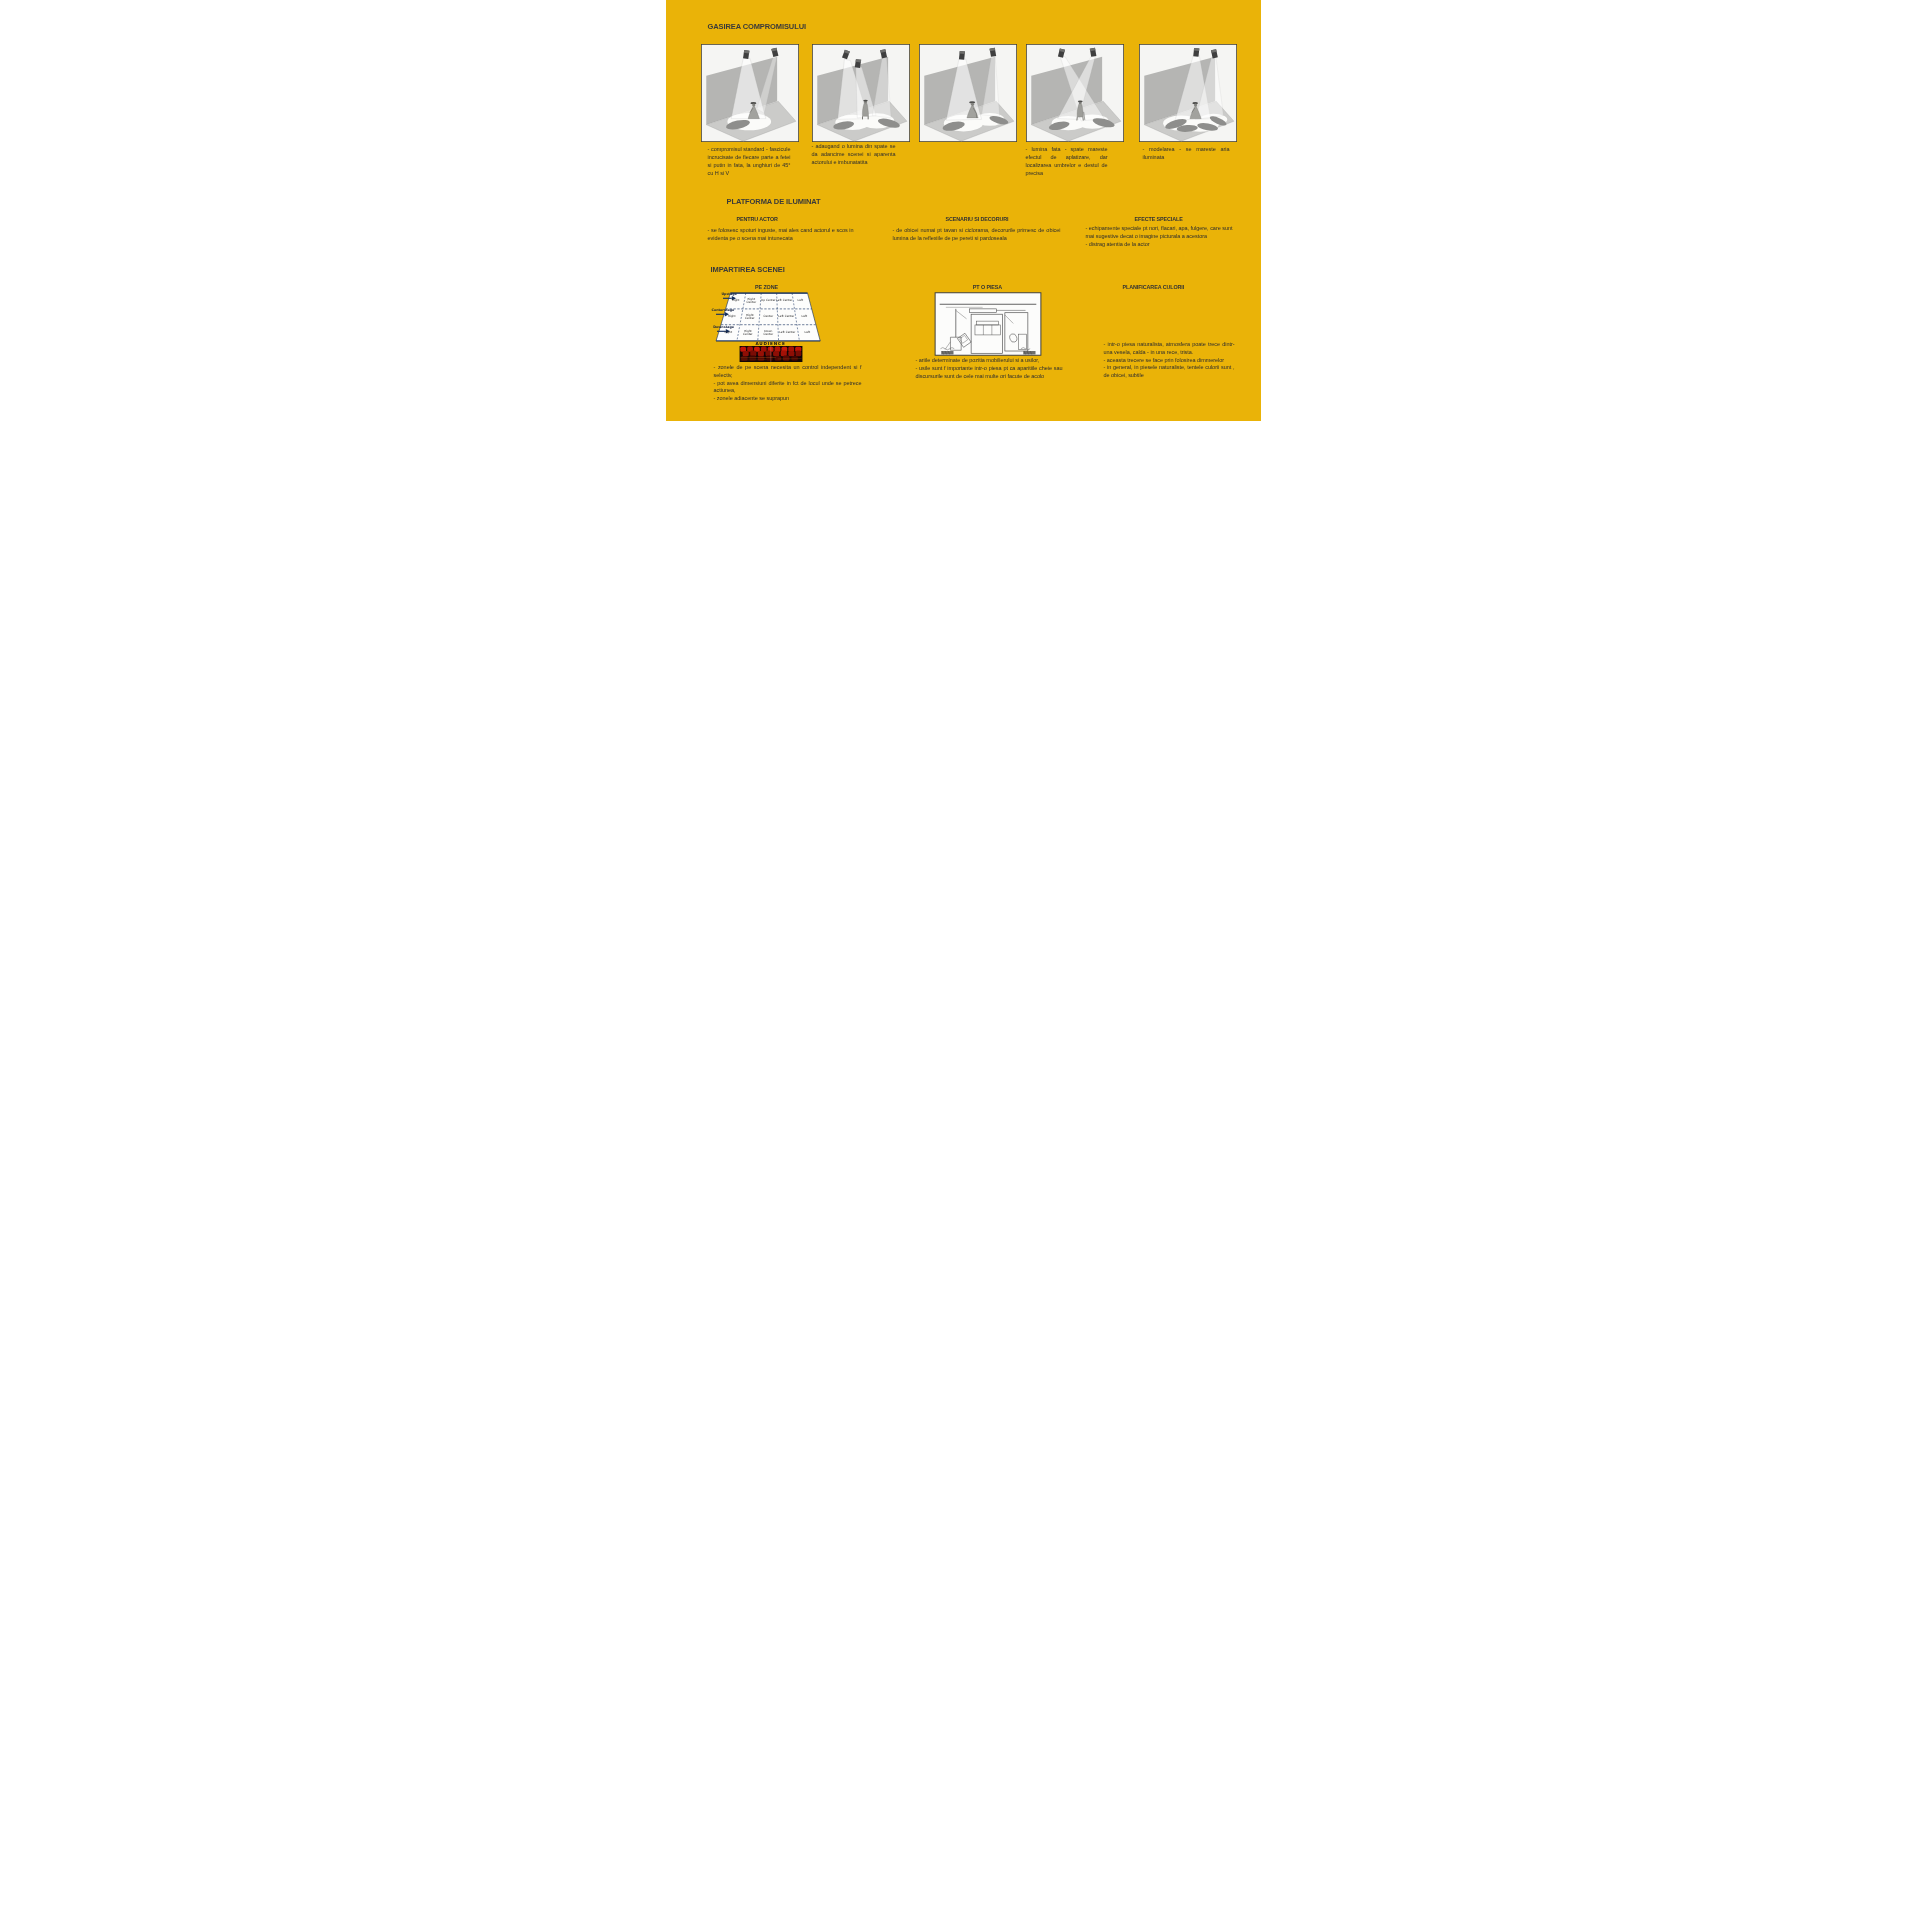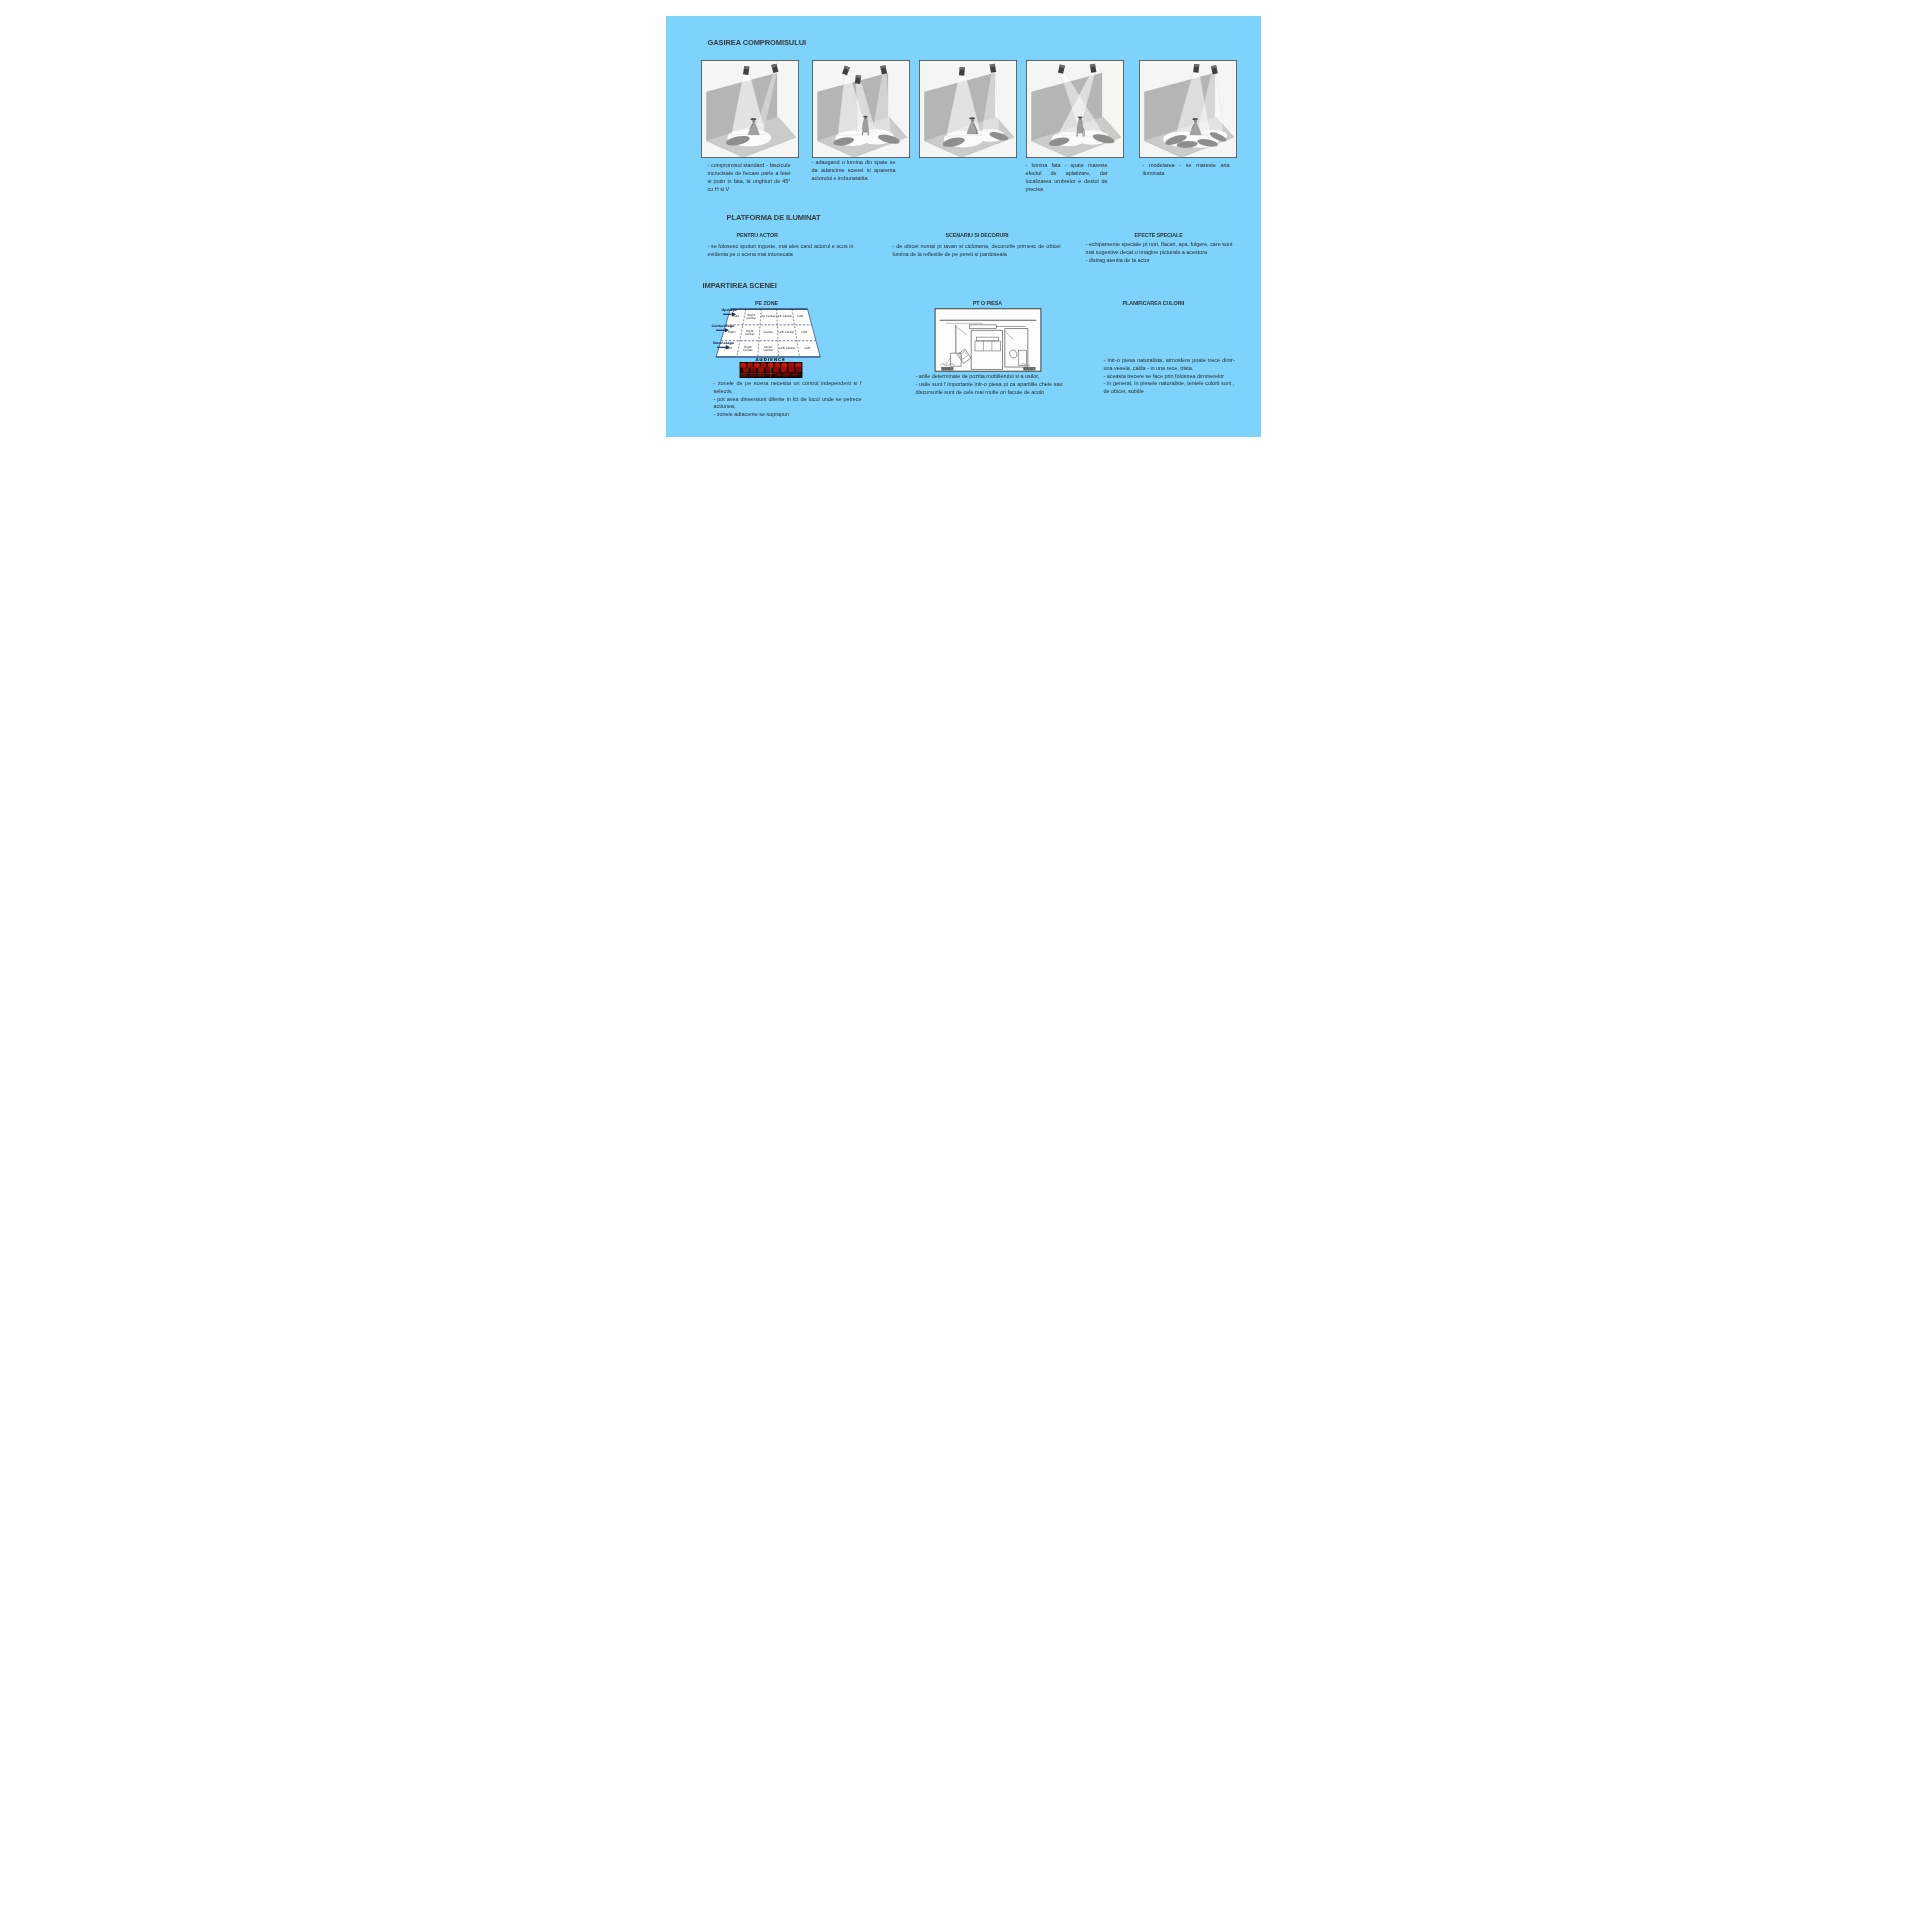--- a/index.html
+++ b/index.html
@@ -1,18 +1,18 @@
 <!DOCTYPE html>
 <html style="font-size:6.2px"><head>
 <meta charset="utf-8">
 <style>
   html,body{margin:0;padding:0;background:#ffffff;}
   .page{
-    position:relative;width:595px;height:421px;margin:16px auto;
-    background:#7dd3fc;overflow:hidden;
+    position:relative;width:595px;height:421px;margin:0 auto;
+    background:#eab308;overflow:hidden;
     font-family:"Liberation Sans",sans-serif;color:#303030;
   }
   .abs{position:absolute;}
   h1.sec{
     margin:0;font-size:7.5px;font-weight:700;color:#3a3a3a;
     letter-spacing:-0.1px;white-space:nowrap;
   }
   .colhead{
     font-size:5.4px;font-weight:600;color:#333;letter-spacing:-0.1px;white-space:nowrap;
   }
@@ -211,21 +211,21 @@
     <p>- se folosesc spoturi inguste, mai ales cand actorul e scos in evidenta pe o scena mai intunecata</p>
   </div>
   <div class="body-text abs" style="left:227px;top:227px;width:168px;">
     <p>- de obicei numai pt tavan si ciclorama, decorurile primesc de obicei lumina de la reflexiile de pe pereti si pardoseala</p>
   </div>
   <div class="body-text abs" style="left:420px;top:225px;width:147px;">
     <p>- echipamente speciale pt nori, flacari, apa, fulgere, care sunt mai sugestive decat o imagine picturala a acestora</p>
     <p>- distrag atentia de la actor</p>
   </div>
 
-  <h1 class="sec abs" style="left:37px;top:265px;">IMPARTIREA SCENEI</h1>
+  <h1 class="sec abs" style="left:45px;top:265px;">IMPARTIREA SCENEI</h1>
 
   <div class="colhead abs" style="left:47px;top:284px;width:108px;text-align:center;">PE ZONE</div>
   <div class="colhead abs" style="left:268px;top:284px;width:108px;text-align:center;">PT O PIESA</div>
   <div class="colhead abs" style="left:457px;top:284px;">PLANIFICAREA CULORII</div>
 
   <div class="abs zonewrap" style="left:47px;top:290px;">
     <svg width="108" height="54" viewBox="0 0 280 140" style="position:absolute;left:0;top:0;">
       <polygon points="45,8 245,8 278,132 8,132" fill="#fdfdfc" stroke="#16305e" stroke-width="1.6"></polygon>
       <line x1="45" y1="8" x2="245" y2="8" stroke="#16305e" stroke-width="3.4"></line>
       <line x1="8" y1="132" x2="278" y2="132" stroke="#16305e" stroke-width="2.2"></line>

